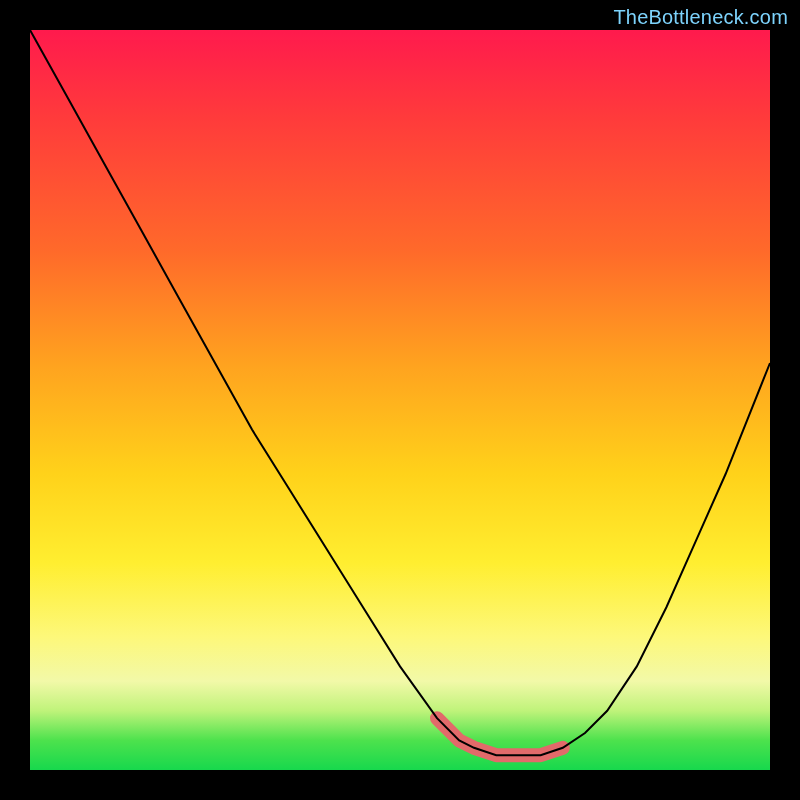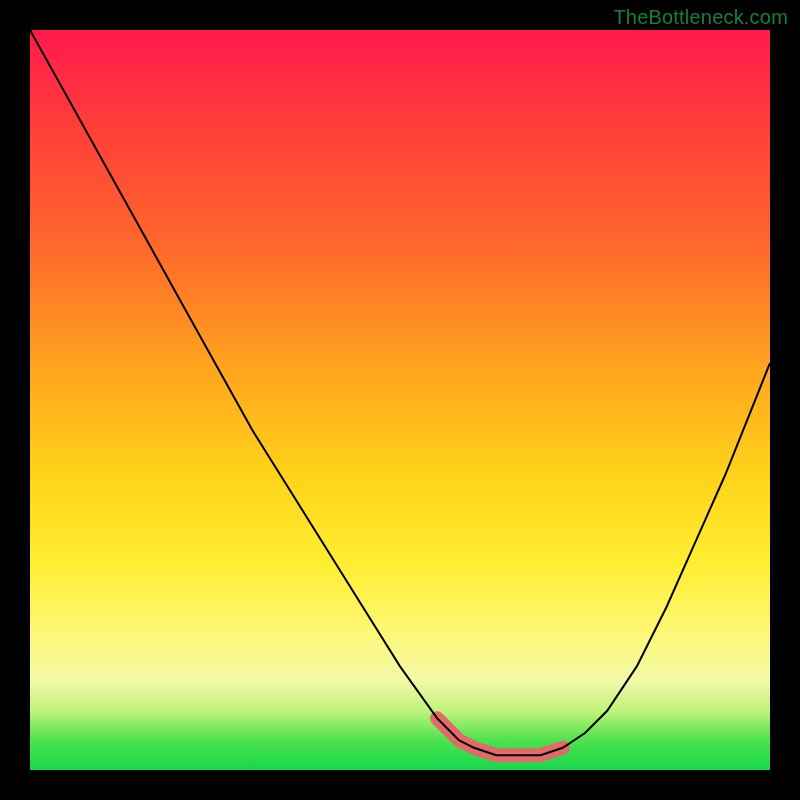--- a/index.html
+++ b/index.html
@@ -36,21 +36,21 @@
       #f2f9a8 88%,
       #bff37a 92%,
       #4de24d 96%,
       #17d84d 100%
     );
   }
   .watermark {
     position: absolute;
     top: 6px;
     right: 12px;
-    color: #15803d;
+    color: #7dd3fc;
     font-size: 20px;
     letter-spacing: 0.2px;
     user-select: none;
   }
   svg.curve {
     position: absolute;
     left: 0;
     top: 0;
     width: 740px;
     height: 740px;

